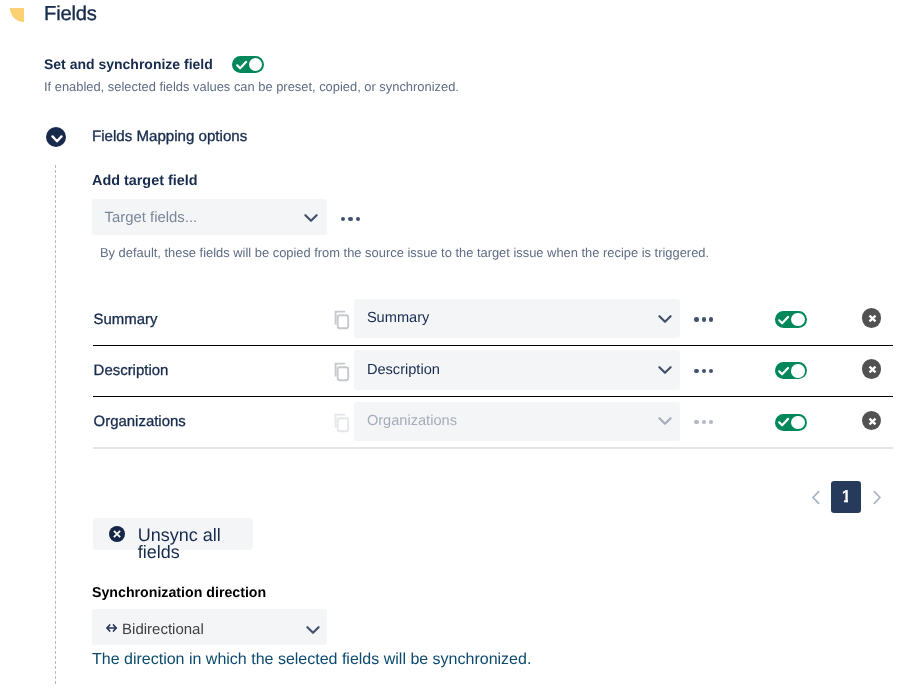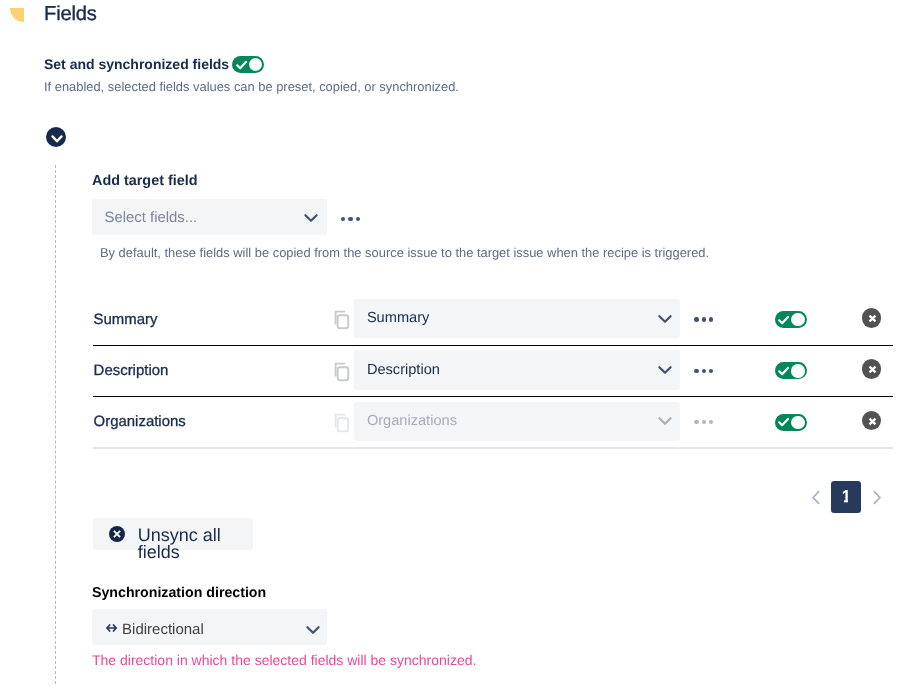--- a/index.html
+++ b/index.html
@@ -108,64 +108,65 @@
 
   
   .sd-label{position:absolute;left:92px;top:585px;font-size:14.2px;font-weight:700;
             color:#000000;line-height:17px;}
   .sd-sel{position:absolute;left:92.4px;top:608.8px;width:235px;height:36.1px;background:#f4f5f7;
           border-radius:3px;cursor:pointer;}
   .sd-sel .bi{position:absolute;left:13.4px;top:15.4px;width:11.2px;height:8px;line-height:0;}
   .sd-sel .txt{position:absolute;left:29.7px;top:12.4px;font-size:15px;color:#404040;
                line-height:17px;}
   .sd-sel .chev{position:absolute;right:6.6px;top:13.2px;line-height:0;}
-  .sd-hint{position:absolute;left:92px;top:652px;font-size:14px;color:#ec4899;
+  .sd-hint{position:absolute;left:92px;top:652px;font-size:16px;color:#0c4a6e;
            line-height:16px;}
 
   .dot{position:absolute;width:4.4px;height:4.4px;border-radius:50%;background:#42526e;top:2px;}
   .dot.d1{left:0;} .dot.d2{left:7.3px;} .dot.d3{left:14.6px;}
   .dis .dot{background:#b0b7c2;}
 </style>
 </head>
 <body>
 
 <div class="page">
 
   <div class="hdr">
     <span class="hdr-icon">
       <svg width="14" height="14" viewBox="0 0 14 14">
           <path d="M0 0 H14 V14 A14 14 0 0 1 0 0 Z" fill="#fcd173"></path>
         </svg>
     </span>
     <div class="hdr-title">Fields</div>
   </div>
 
-  <div class="sync-label">Set and synchronized fields</div>
+  <div class="sync-label">Set and synchronize field</div>
   <div class="sync-toggle">
     <span class="tgl">
       <span class="chk">
         <svg width="12" height="12" viewBox="0 0 12 12">
             <path d="M1.2 5.3 L4.1 8.3 L10.0 1.9" stroke="#fff" stroke-width="2.2" fill="none" stroke-linecap="round" stroke-linejoin="round"></path>
           </svg>
       </span>
       <span class="knob"></span>
     </span>
   </div>
   <div class="sync-desc">If enabled, selected fields values can be preset, copied, or synchronized.</div>
 
   <div class="map-circle">
     <svg width="12" height="12" viewBox="0 0 12 12" class="cv">
         <path d="M1.5 3.4 L6 8.3 L10.5 3.4" stroke="#fff" stroke-width="2.3" fill="none" stroke-linecap="round" stroke-linejoin="round"></path>
       </svg>
   </div>
+  <div class="map-title">Fields Mapping options</div>
   <div class="guide"></div>
 
   <div class="atf-label">Add target field</div>
   <div class="sel atf-sel">
-    <span class="txt">Select fields...</span>
+    <span class="txt">Target fields...</span>
     <span class="chev">
       <svg width="16" height="16" viewBox="0 0 16 16" class="cv">
           <path d="M2.4 5.2 L8 10.8 L13.6 5.2" stroke="#42526e" stroke-width="2.2" fill="none" stroke-linecap="round" stroke-linejoin="round"></path>
         </svg>
     </span>
   </div>
   <div class="atf-more">
     <span class="dot d1"></span>
     <span class="dot d2"></span>
     <span class="dot d3"></span>

